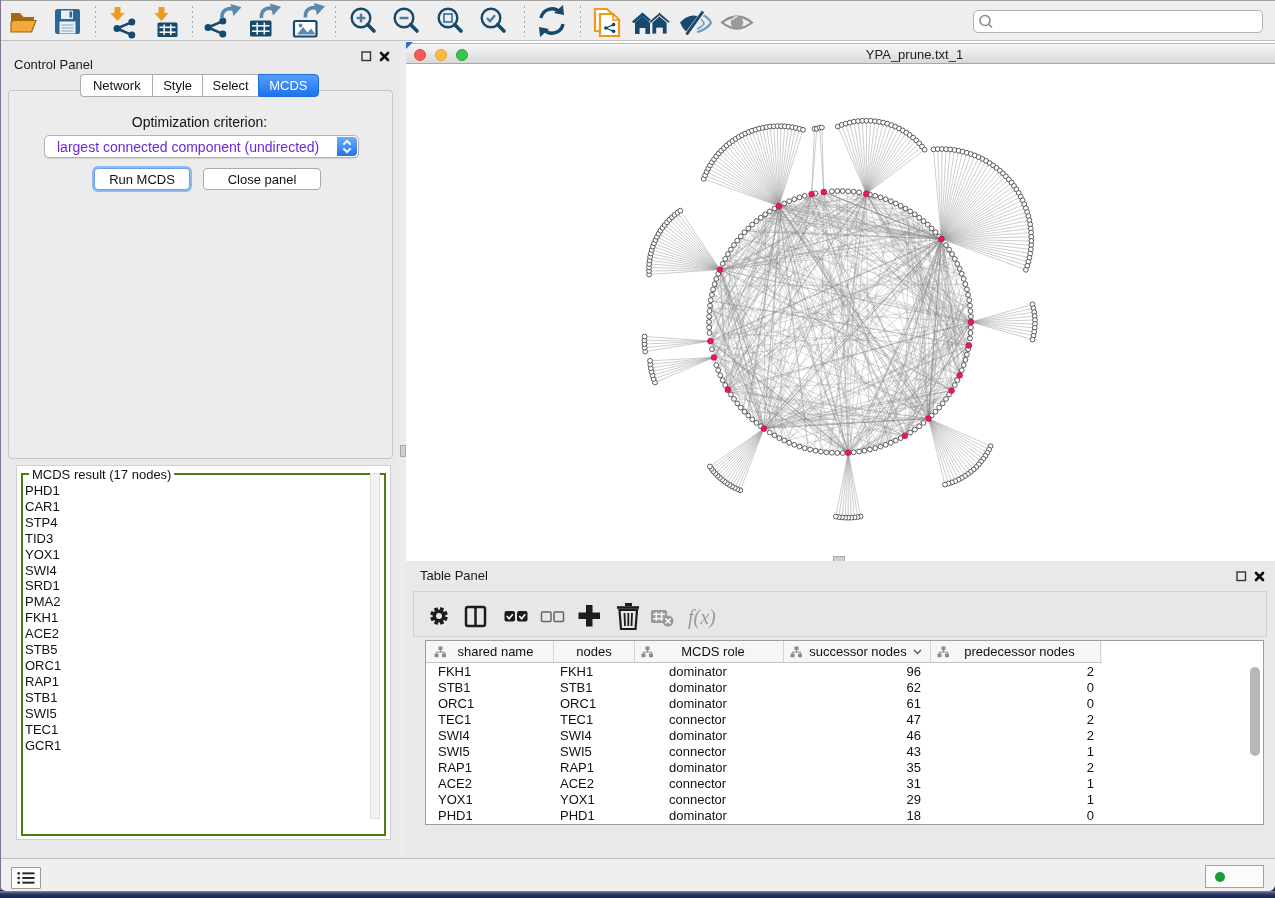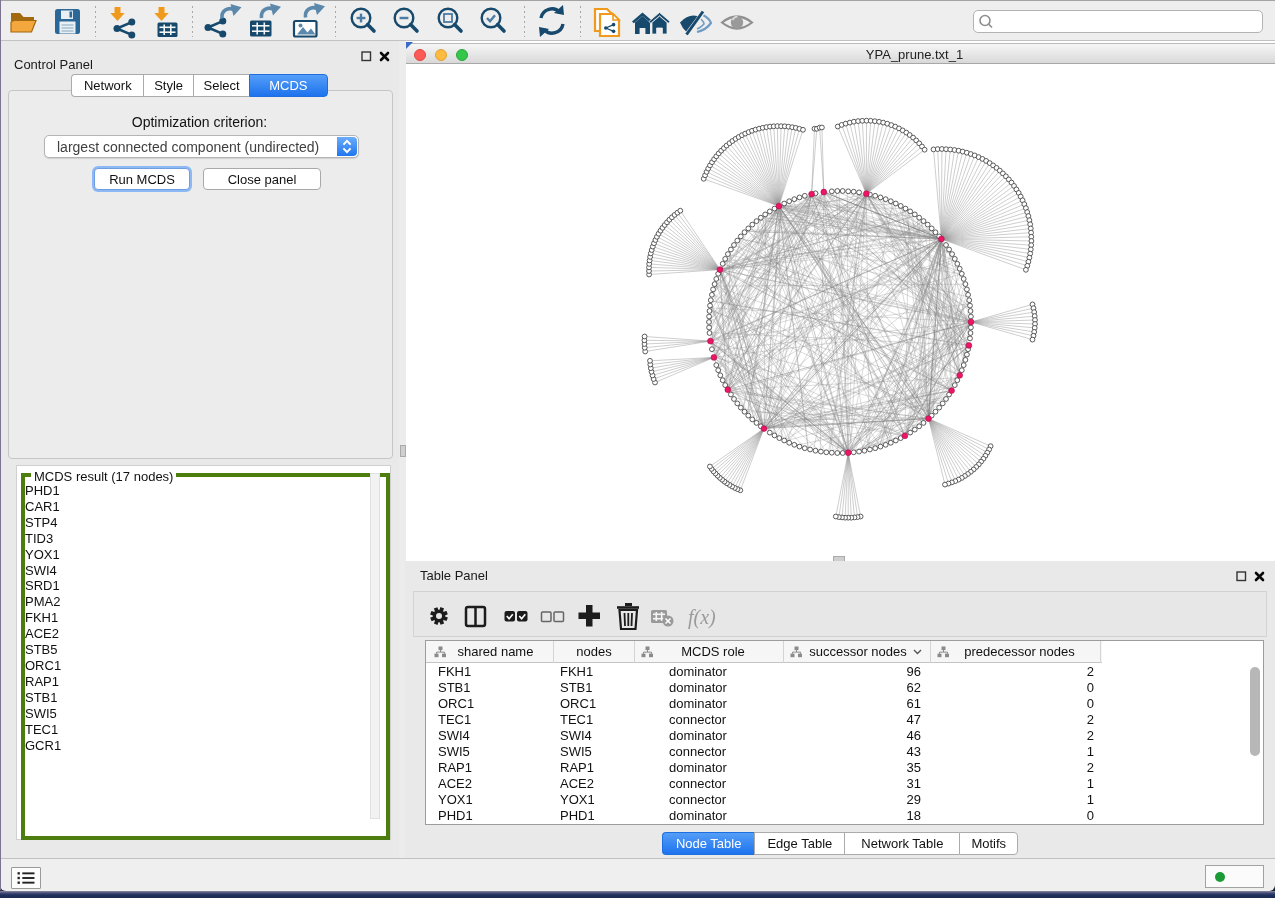--- a/index.html
+++ b/index.html
@@ -17,27 +17,27 @@
 #cp-title{position:absolute;left:14px;top:16px;font-size:13px;color:#1a1a1a;}
 .wbtns{position:absolute;top:9px;display:flex;gap:7px;}
 #cp-tabs{position:absolute;left:0;top:33px;width:100%;text-align:center;z-index:3;}
 .tab{display:inline-block;height:21px;line-height:21px;padding:0 7px;font-size:13px;background:#ffffff;border:1px solid #ababab;border-right:none;color:#111;vertical-align:top;}
 .tab:first-child{border-radius:4px 0 0 4px;}
 .tab.last{border-radius:0 4px 4px 0;border-right:1px solid #ababab;}
 .tab.sel{background:linear-gradient(#559ef8,#1d73ee);color:#fff;border-color:#1d6fe0;}
 #cp-content{position:absolute;left:8px;top:49px;width:383px;height:367px;background:#ececec;border:1px solid #c6c6c6;border-radius:4px;}
 #optlabel{position:absolute;left:0;top:73px;width:100%;text-align:center;font-size:14px;color:#111;}
 #dropdown{position:absolute;left:44px;top:94px;width:315px;height:23px;background:#fff;border:1px solid #b4b4b4;border-radius:5px;box-sizing:border-box;box-shadow:0 1px 1px rgba(0,0,0,.12);}
-#dropdown .txt{position:absolute;left:12px;top:2.5px;font-size:14px;color:#404040;}
+#dropdown .txt{position:absolute;left:12px;top:2.5px;font-size:14px;color:#6d28d9;}
 #dd-step{position:absolute;right:1px;top:1px;width:20px;height:19px;border-radius:0 4px 4px 0;background:linear-gradient(#6aacf9,#2076ef);}
 .mbtn{position:absolute;height:22px;background:#ffffff;border:1px solid #a9a9a9;border-radius:4px;font-size:13px;color:#111;text-align:center;line-height:22px;box-sizing:border-box;}
 #runbtn{left:94px;top:127px;width:96px;box-shadow:0 0 0 2px #8cb8f5;border-color:#6f9fe0;}
 #closebtn{left:203px;top:127px;width:118px;text-align:center;}
 #resultpanel{position:absolute;left:16px;top:424px;width:373px;height:373px;background:#ffffff;border:1px solid #d0d0d0;}
-#fieldset{position:absolute;left:4px;top:7px;width:361px;height:359px;border:4px solid #4d7c0f;}
+#fieldset{position:absolute;left:4px;top:7px;width:361px;height:359px;border:2px solid #4d7c0f;}
 #fieldlabel{position:absolute;left:6px;top:-8px;background:#ffffff;padding:0 3px;font-size:13px;color:#111;}
 #genelist{position:absolute;left:8px;top:17px;font-size:13px;color:#111;line-height:15.9px;}
 #listsb{position:absolute;right:10px;top:7px;width:8px;height:344px;background:#f2f2f2;border:1px solid #e0e0e0;}
 
 #vsplit{left:399px;top:41px;width:7px;height:817px;background:#ececec;}
 #vsplit .handle{position:absolute;left:1px;top:404px;width:4px;height:10px;background:#cfcfcf;border:1px solid #aaa;}
 
 #netwin{left:406px;top:41px;width:869px;height:520px;background:#ffffff;}
 #nettitle{position:absolute;left:0;top:2px;width:869px;height:21px;background:linear-gradient(#f6f6f6,#d9d9d9);border-top:1px solid #b9b9b9;border-bottom:1px solid #a8a8a8;box-sizing:border-box;}
 #nettitle .t{position:absolute;left:146px;top:3px;width:725px;text-align:center;font-size:13px;color:#222;}
@@ -176,21 +176,21 @@
   <div id="cp-title">Control Panel</div>
   <div class="wbtns" style="left:361px;">
       <svg width="11" height="12" viewBox="0 0 11 12">
         <rect x="1" y="2" width="8.5" height="8.5" fill="none" stroke="#333" stroke-width="1.4"></rect>
       </svg> 
       <svg width="11" height="12" viewBox="0 0 11 12">
         <path d="M2 3 L9 10 M9 3 L2 10" stroke="#0a0a0a" stroke-width="2.6" stroke-linecap="round"></path>
       </svg>
     </div>
   <div id="cp-content"></div>
-  <div id="cp-tabs"><span class="tab" style="padding:0 11.5px">Network</span><span class="tab" style="padding:0 10px">Style</span><span class="tab" style="padding:0 9.5px">Select</span><span class="tab sel last" style="padding:0 19px">MCDS</span></div>
+  <div id="cp-tabs"><span class="tab" style="padding:0 11.5px">Network</span><span class="tab" style="padding:0 10px">Style</span><span class="tab" style="padding:0 9.5px">Select</span><span class="tab sel last" style="padding:0 10px">MCDS</span></div>
   <div id="optlabel">Optimization criterion:</div>
   <div id="dropdown">
       <span class="txt">largest connected component (undirected)</span>
       <div id="dd-step"><svg width="20" height="19" viewBox="0 0 20 19">
           <path d="M6.4 7.6 L10 3.9 13.6 7.6" fill="none" stroke="#ffffff" stroke-width="2"></path>
           <path d="M6.4 11.4 L10 15.1 13.6 11.4" fill="none" stroke="#ffffff" stroke-width="2"></path>
         </svg></div>
     </div>
   <div id="runbtn" class="mbtn">Run MCDS</div>
   <div id="closebtn" class="mbtn">Close panel</div>
@@ -1317,21 +1317,20 @@
       </div>
 <div class="trow" style="left:0;top:167px;width:837px;">
         <span class="c1">PHD1</span>
         <span class="c2">PHD1</span>
         <span class="c3">dominator</span>
         <span class="c4">18</span>
         <span class="c5">0</span>
       </div>
     <div id="tsb"></div>
   </div>
-  <div id="tp-tabs"><span class="tab sel" style="border-radius:4px 0 0 4px;padding:0 13px">Node Table</span><span class="tab" style="padding:0 12px">Edge Table</span><span class="tab" style="padding:0 16px">Network Table</span><span class="tab last" style="padding:0 11px">Motifs</span></div>
 </div>
 
 <div id="statusbar" class="abs">
   <div id="listbtn">
       <svg width="24" height="18" viewBox="0 0 22 17" style="position:absolute;left:2px;top:1px">
         <g fill="#222">
           <rect x="3" y="3" width="2.2" height="2.2"></rect>
           <rect x="3" y="7.4" width="2.2" height="2.2"></rect>
           <rect x="3" y="11.8" width="2.2" height="2.2"></rect>
         </g>

